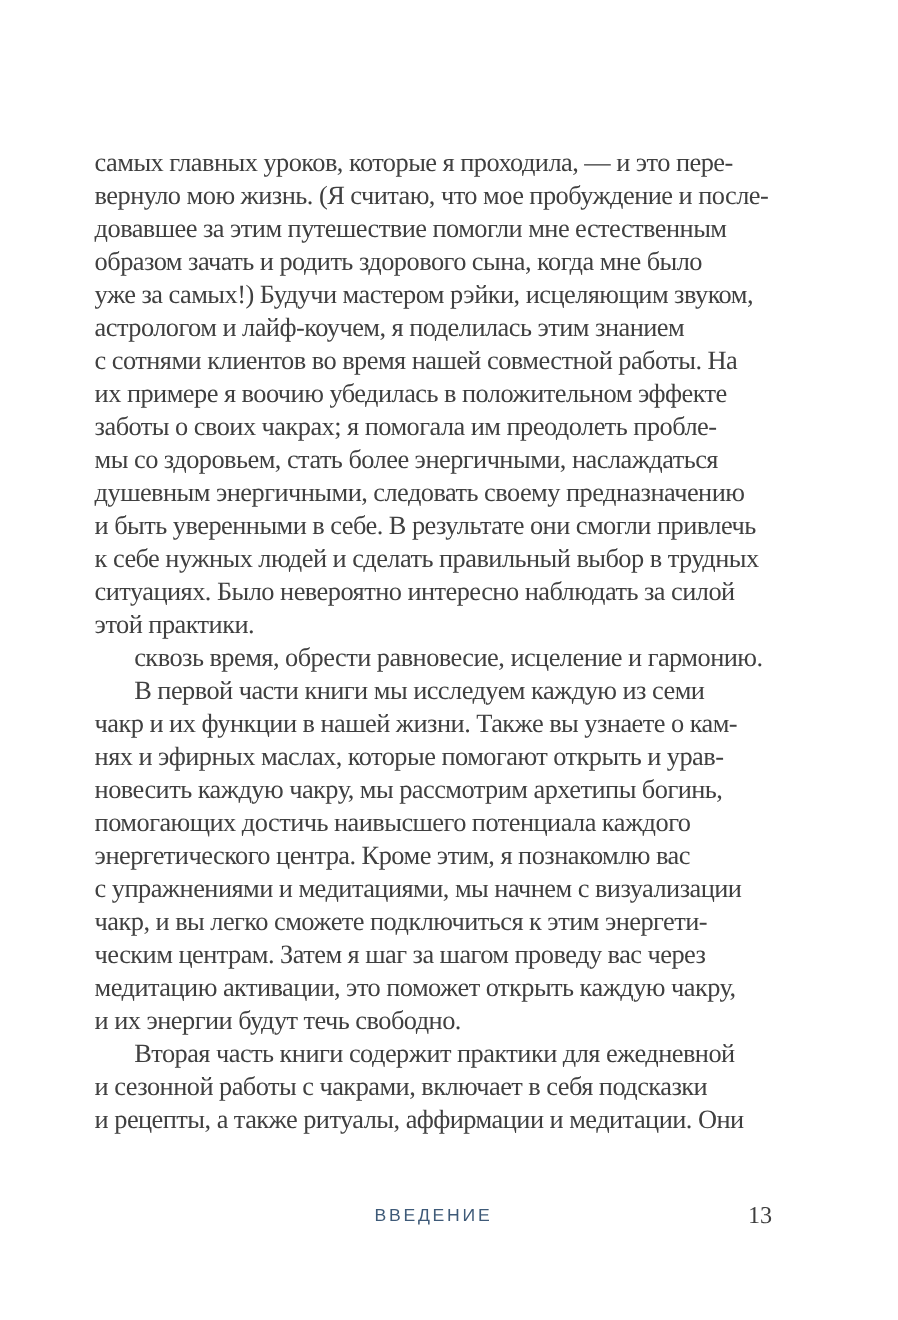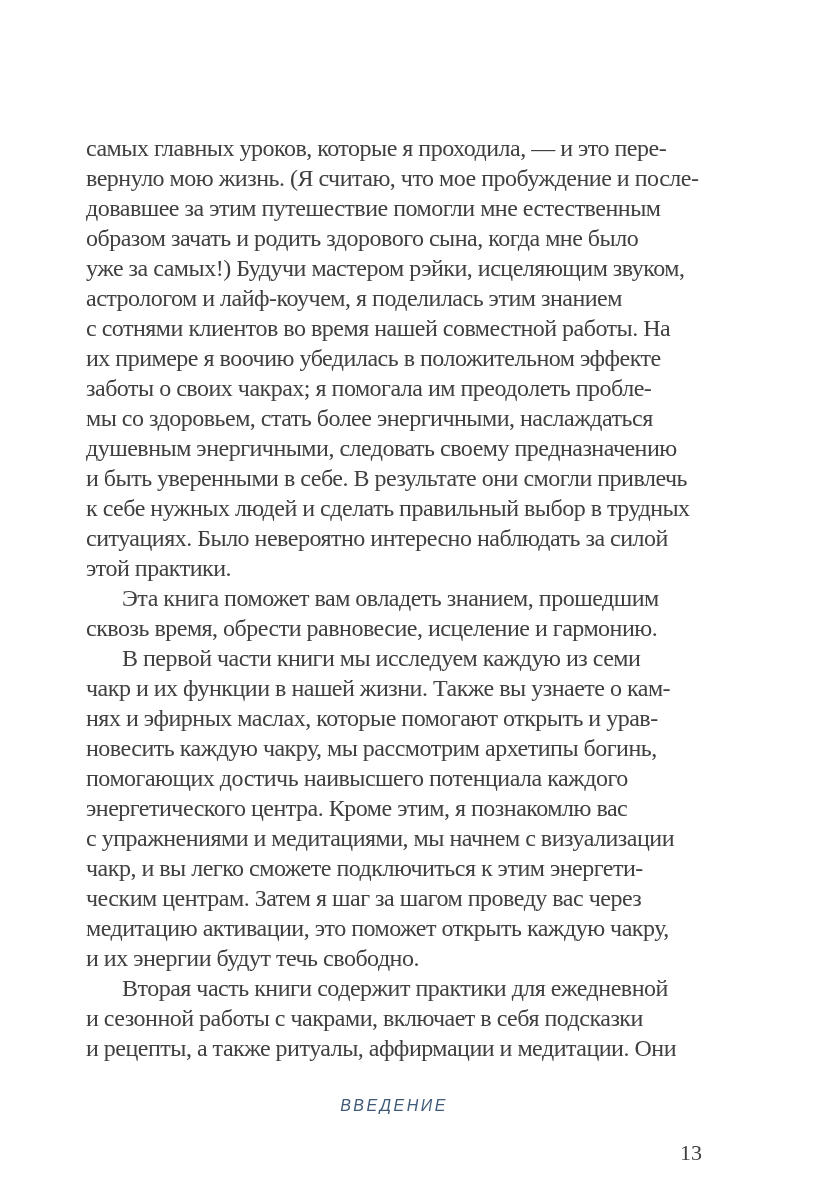--- a/index.html
+++ b/index.html
@@ -43,30 +43,28 @@
     position: absolute;
     left: 0;
     right: 0;
     top: 5px;
     text-align: center;
     font-family: "Liberation Sans", "DejaVu Sans", sans-serif;
     font-size: 16px;
     font-weight: 500;
     letter-spacing: 2.5px;
     color: var(--head-color, #3e5a78);
-    font-style: italic;
   }
   .page-number {
     position: absolute;
     right: 0;
     top: 0;
     font-family: "Liberation Serif", "DejaVu Serif", serif;
     font-size: 22px;
     color: var(--pagenum-color, #3f3f3f);
-    margin-top: 48px;
   }
 </style>
 </head>
 <body>
 
 <div class="page" style="--page-bg: #ffffff; --body-color: #404040; --head-color: #3e5a78; --pagenum-color: #3f3f3f;">
   <div class="text-block">
       <div class="para">
         <div class="line">самых главных уроков, которые я проходила, — и это пере-</div>
         <div class="line">вернуло мою жизнь. (Я считаю, что мое пробуждение и после-</div>
@@ -78,21 +76,20 @@
         <div class="line">их примере я воочию убедилась в положительном эффекте</div>
         <div class="line">заботы о своих чакрах; я помогала им преодолеть пробле-</div>
         <div class="line">мы со здоровьем, стать более энергичными, наслаждаться</div>
         <div class="line">душевным энергичными, следовать своему предназначению</div>
         <div class="line">и быть уверенными в себе. В результате они смогли привлечь</div>
         <div class="line">к себе нужных людей и сделать правильный выбор в трудных</div>
         <div class="line">ситуациях. Было невероятно интересно наблюдать за силой</div>
         <div class="line">этой практики.</div>
       </div>
       <div class="para indent">
-        <div class="line">Эта книга поможет вам овладеть знанием, прошедшим</div>
         <div class="line">сквозь время, обрести равновесие, исцеление и гармонию.</div>
       </div>
       <div class="para indent">
         <div class="line">В первой части книги мы исследуем каждую из семи</div>
         <div class="line">чакр и их функции в нашей жизни. Также вы узнаете о кам-</div>
         <div class="line">нях и эфирных маслах, которые помогают открыть и урав-</div>
         <div class="line">новесить каждую чакру, мы рассмотрим архетипы богинь,</div>
         <div class="line">помогающих достичь наивысшего потенциала каждого</div>
         <div class="line">энергетического центра. Кроме этим, я познакомлю вас</div>
         <div class="line">с упражнениями и медитациями, мы начнем с визуализации</div>

